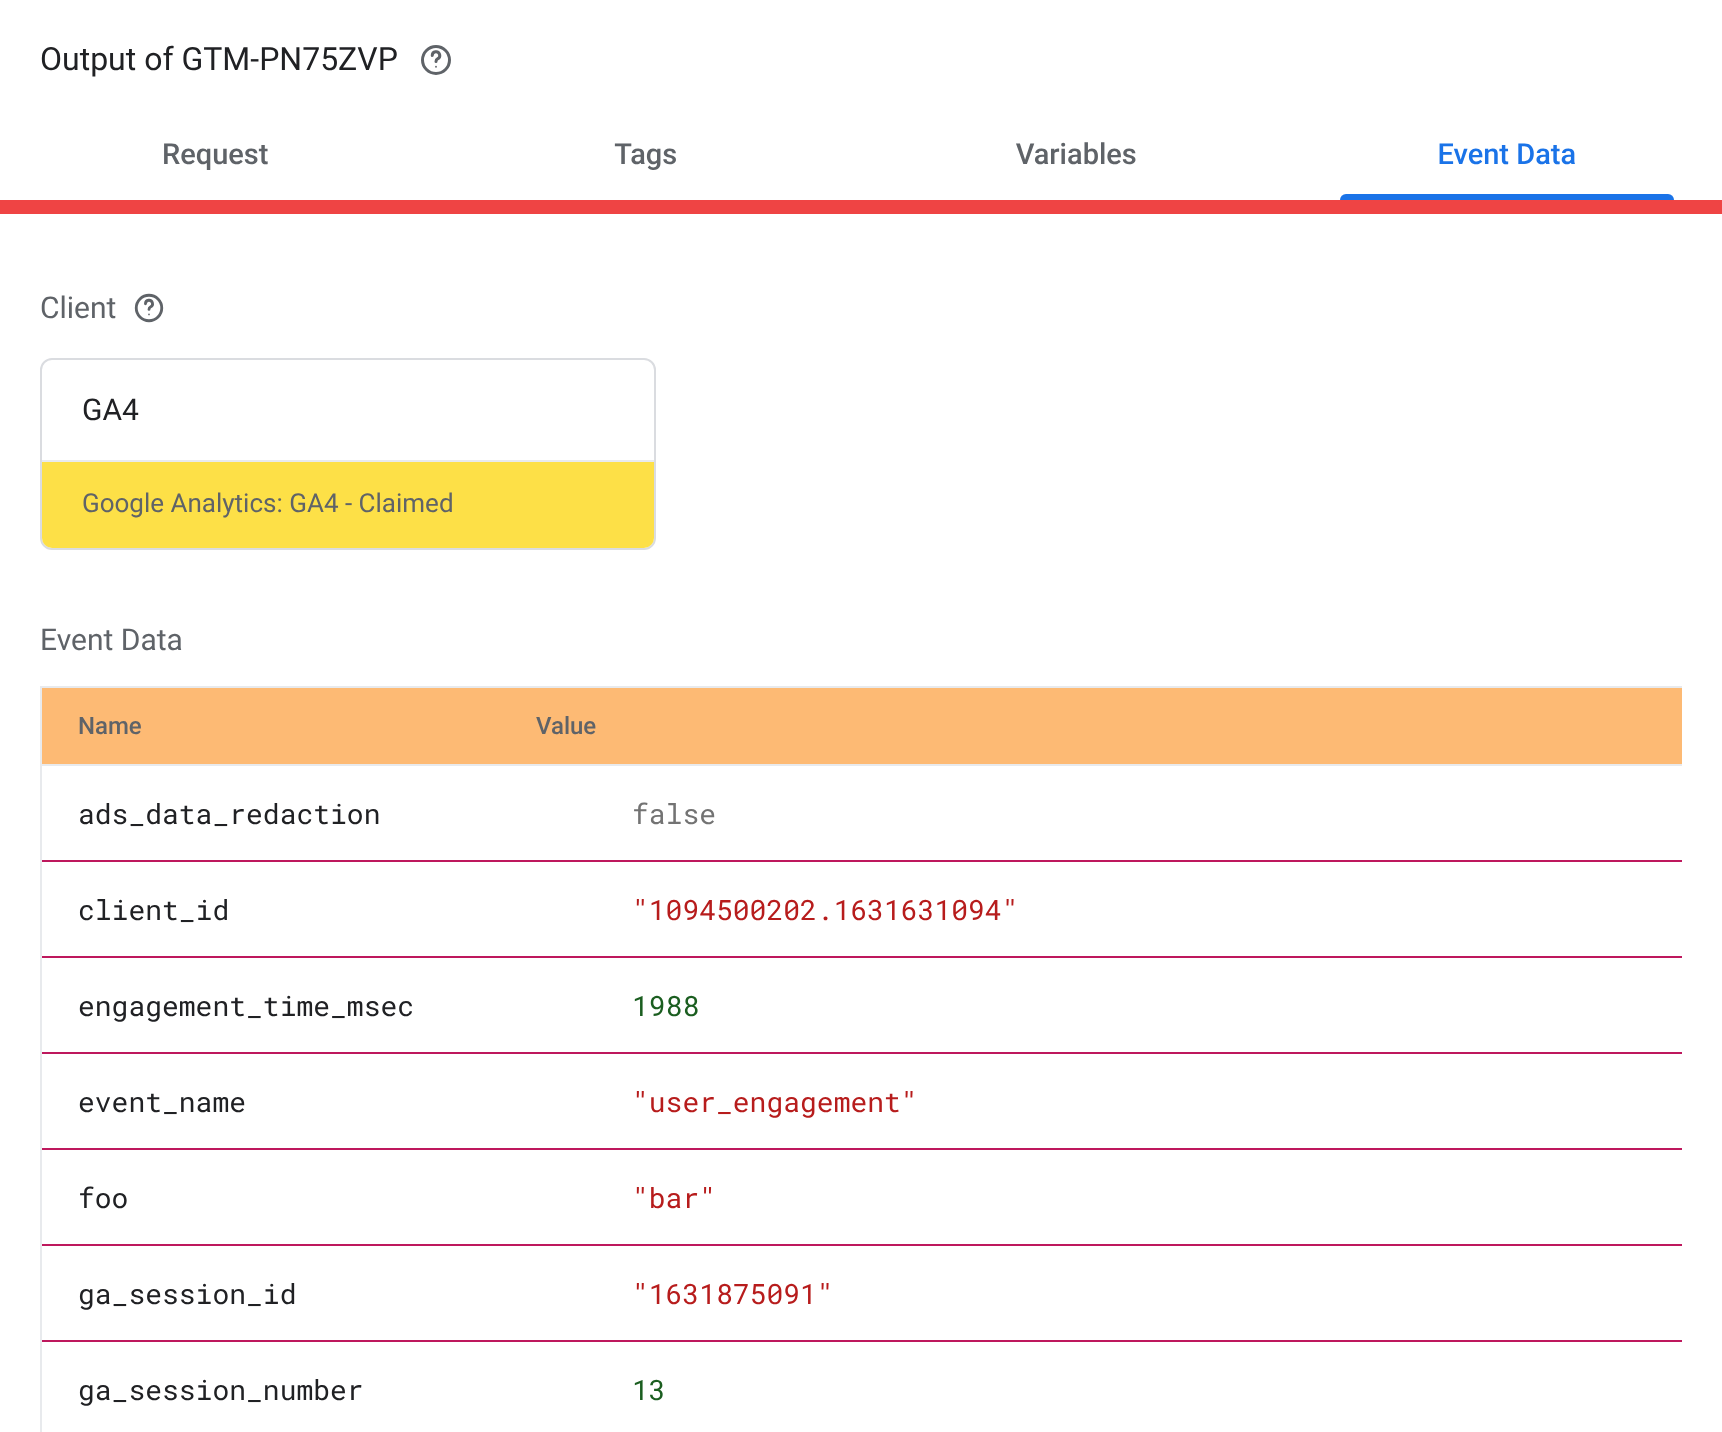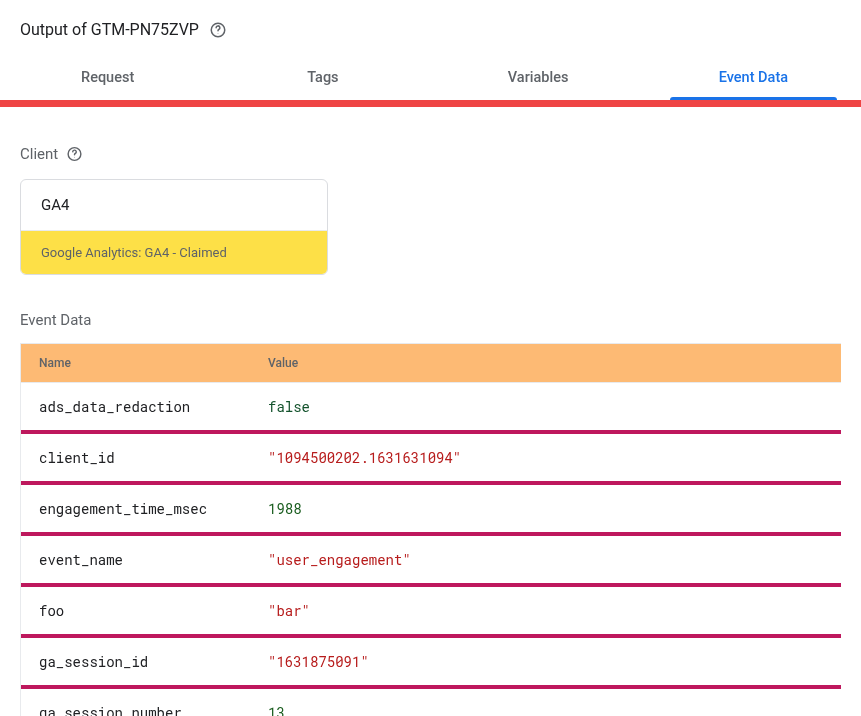--- a/index.html
+++ b/index.html
@@ -107,30 +107,31 @@
 .table-header .th {
   padding: 12px 18px;
   font-size: 12px;
   font-weight: 500;
   color: #5f6368;
 }
 .th-name { width: 229px; }
 .th-value { flex: 1; }
 .table-row {
   display: flex;
-  border-bottom: 4px solid #be185d;
+  border-bottom: 1px solid #be185d;
+  gap: 48px;
 }
 .table-row .td {
   padding: 14px 18px;
   font-family: "Roboto Mono", Menlo, Consolas, monospace;
   font-size: 14px;
 }
 .td-name { width: 229px; color: #202124; }
 .td-value { flex: 1; }
-.v-boolean { color: #14532d; }
+.v-boolean { color: #737373; }
 .v-string { color: #b71c1c; }
 .v-number { color: #1b5e20; }
 </style>
 </head>
 <body>
 
 <div class="header">
   <span class="header-title">Output of GTM-PN75ZVP</span>
   <span class="help-icon">
     <svg viewBox="0 0 24 24" fill="none" stroke="currentColor" stroke-width="2">

